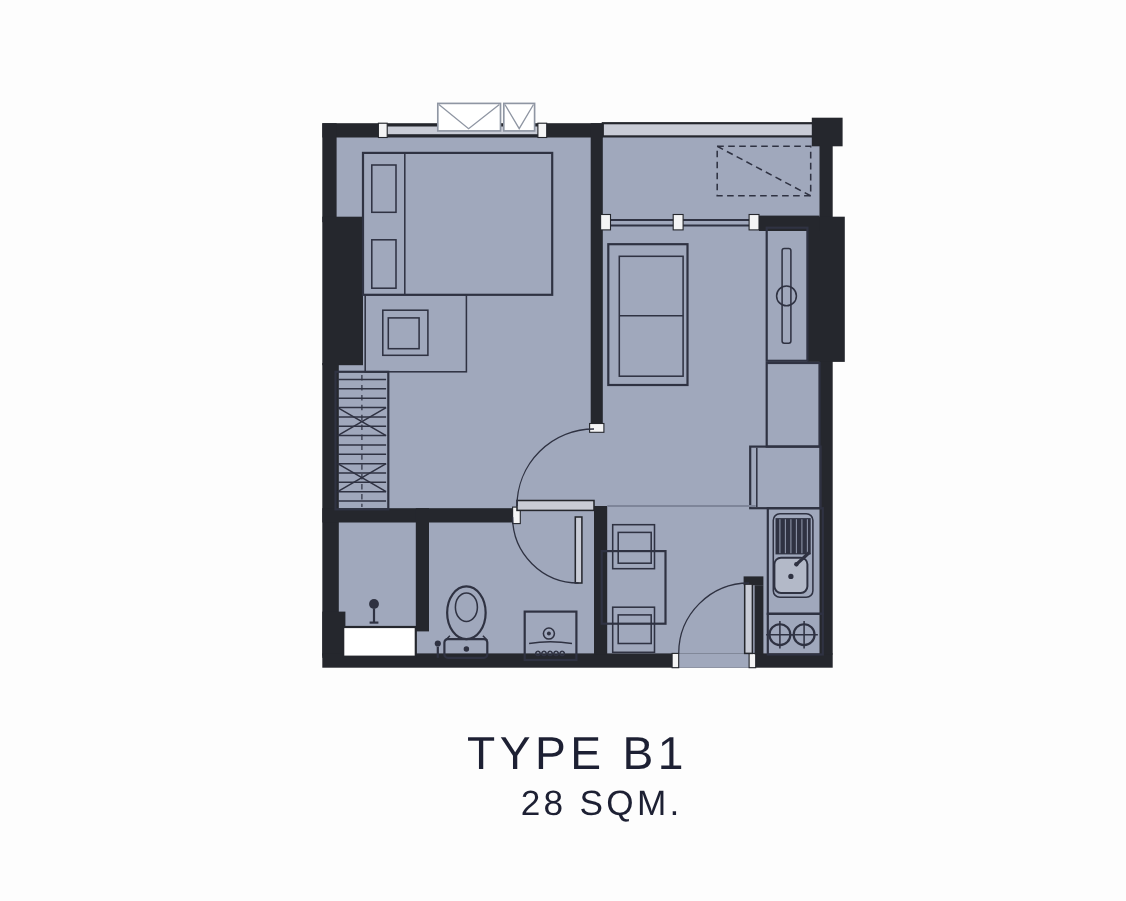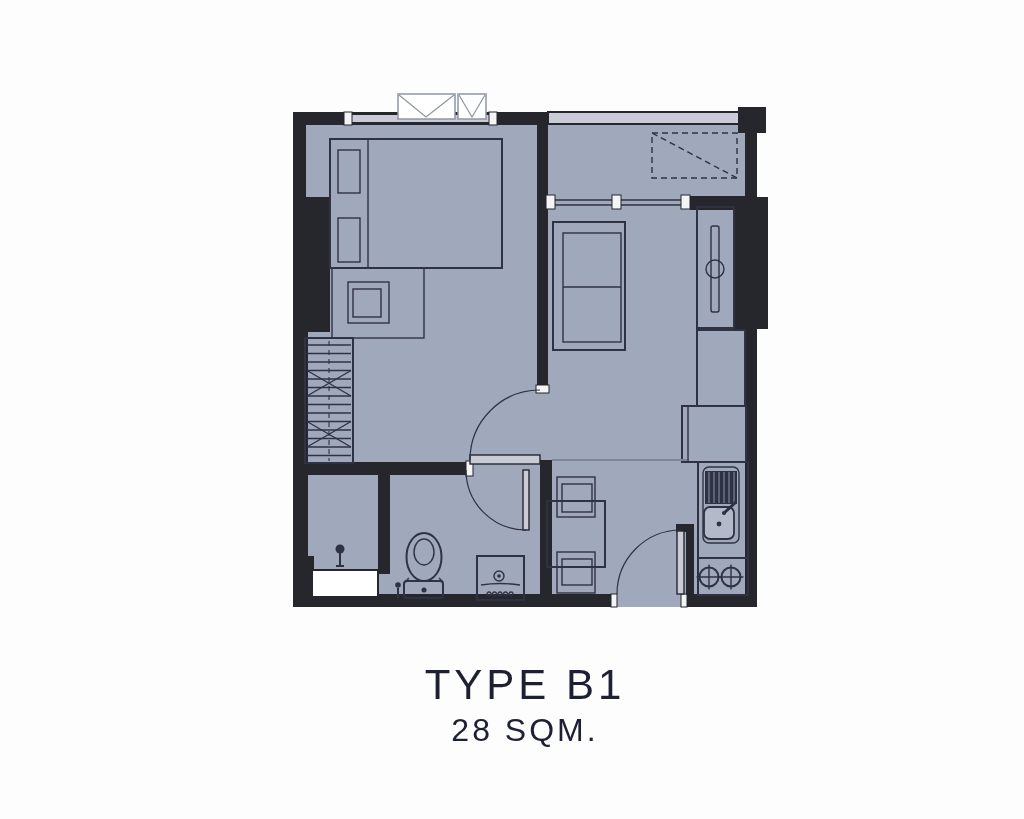--- a/index.html
+++ b/index.html
@@ -18,21 +18,21 @@
   .band{fill:var(--window-band);stroke:var(--wall);stroke-width:2;}
   .furn{fill:none;stroke:var(--stroke);stroke-width:2;}
   .furn-thin{fill:none;stroke:var(--stroke);stroke-width:1.4;}
   .leaf{fill:var(--window-band);stroke:var(--wall);stroke-width:1.4;}
   .arc{fill:none;stroke:var(--stroke);stroke-width:1.2;}
   .dashed{fill:none;stroke:var(--stroke);stroke-width:1.4;stroke-dasharray:6 4;}
   .whitebox{fill:var(--white);stroke:var(--box-border);stroke-width:1.5;}
   .label{position:absolute;left:525px;transform:translateX(-50%);
          color:var(--text);white-space:nowrap;}
   .label-type{top:661px;font-size:42px;font-weight:500;letter-spacing:4px;}
-  .label-area{top:712px;font-size:32px;font-weight:500;letter-spacing:3px;}
+  .label-area{top:712px;font-size:32px;font-weight:500;letter-spacing:3px;margin-left:22px;}
 </style>
 </head>
 <body>
 
 <div class="canvas">
 <svg width="1024" height="819" viewBox="0 0 1024 819">
 
   <rect class="floor" x="298" y="115" width="452" height="487"></rect>
 
   <g>

